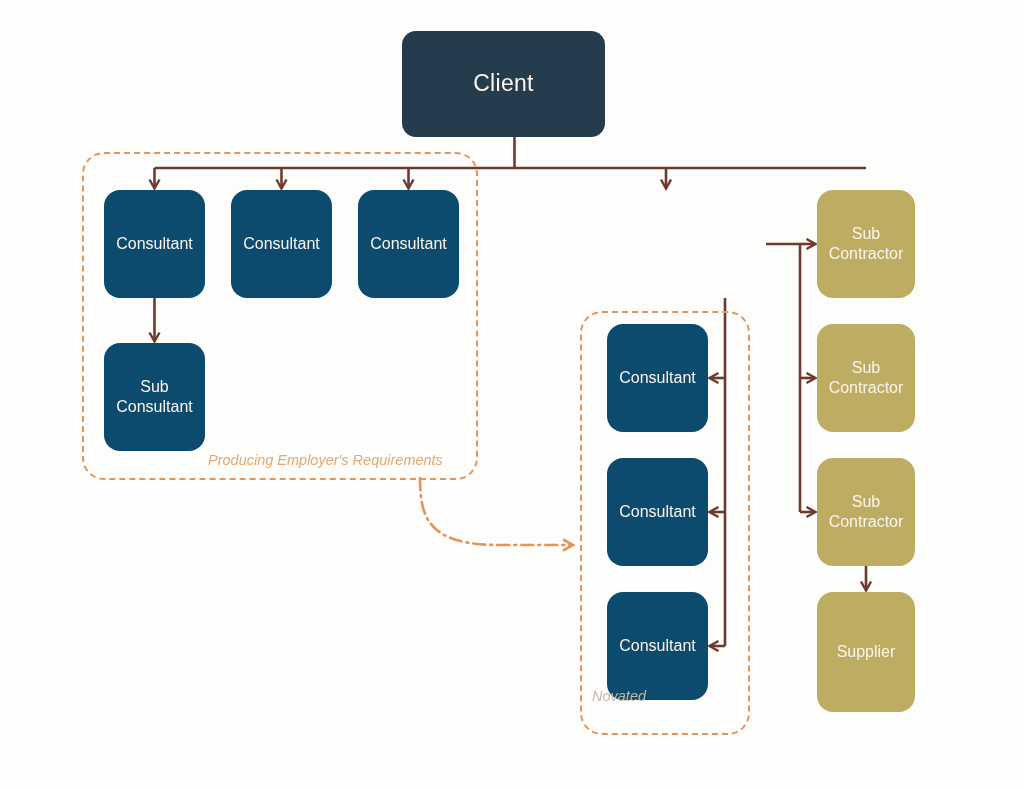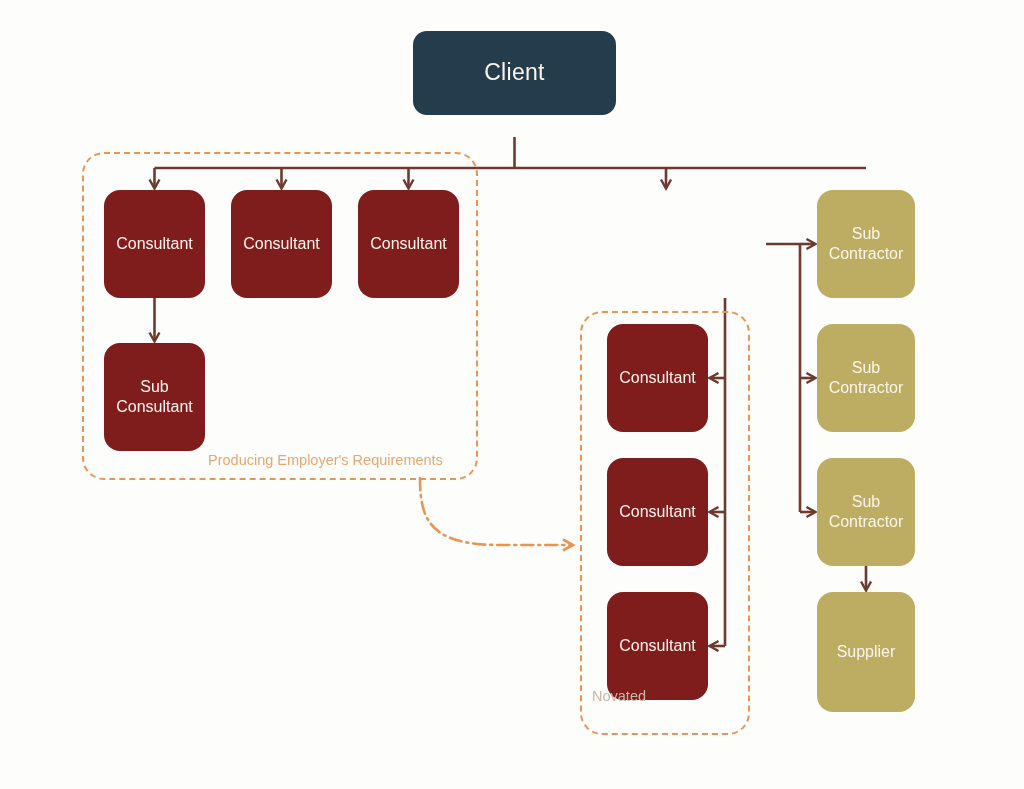--- a/index.html
+++ b/index.html
@@ -38,40 +38,41 @@
     padding: 4px 6px;
     z-index: 3;
   }
   .node-client {
     background: #243c4b;
     border-radius: 14px;
     font-size: 23px;
     letter-spacing: .3px;
   }
   .node-orange {
-    background: #7f1d1d;
+    background: #0c4a6e;
     font-size: 16px;
   }
   .node-olive {
     background: #bdad63;
     font-size: 16px;
   }
   .group-box {
     position: absolute;
     box-sizing: border-box;
     border: 2.5px dashed #e69555;
     border-radius: 22px;
     z-index: 1;
     background: transparent;
   }
   .group-label {
     position: absolute;
     z-index: 4;
     font-size: 14.5px;
     white-space: nowrap;
+    font-style: italic;
   }
   .label-per {
     color: #e3a874;
   }
   .label-nov {
     color: #c9b6a6;
   }
 </style>
 </head>
 <body>
@@ -119,21 +120,21 @@
 
     <path d="M 420,478 C 420,520 430,545 500,545 L 572,545" fill="none" stroke="#e69555" stroke-width="2.6" stroke-dasharray="12 5 2 5" stroke-linecap="round" marker-end="url(#arrowOpenOrange)"></path>
   </svg>
 
   <div class="group-box" style="left:82px; top:152px; width:396px; height:328px;"></div>
   <div class="group-label label-per" style="left:208px; top:452px;">Producing Employer's Requirements</div>
 
   <div class="group-box" style="left:580px; top:311px; width:170px; height:424px;"></div>
   <div class="group-label label-nov" style="left:592px; top:688px;">Novated</div>
 
-  <div class="node node-client" style="left:413px; top:31px; width:203px; height:84px;">
+  <div class="node node-client" style="left:402px; top:31px; width:203px; height:106px;">
     <span>Client</span>
   </div>
 
   <div class="node node-orange" style="left:104px; top:190px; width:101px; height:108px;">
     <span>Consultant</span>
   </div>
 
   <div class="node node-orange" style="left:231px; top:190px; width:101px; height:108px;">
     <span>Consultant</span>
   </div>

